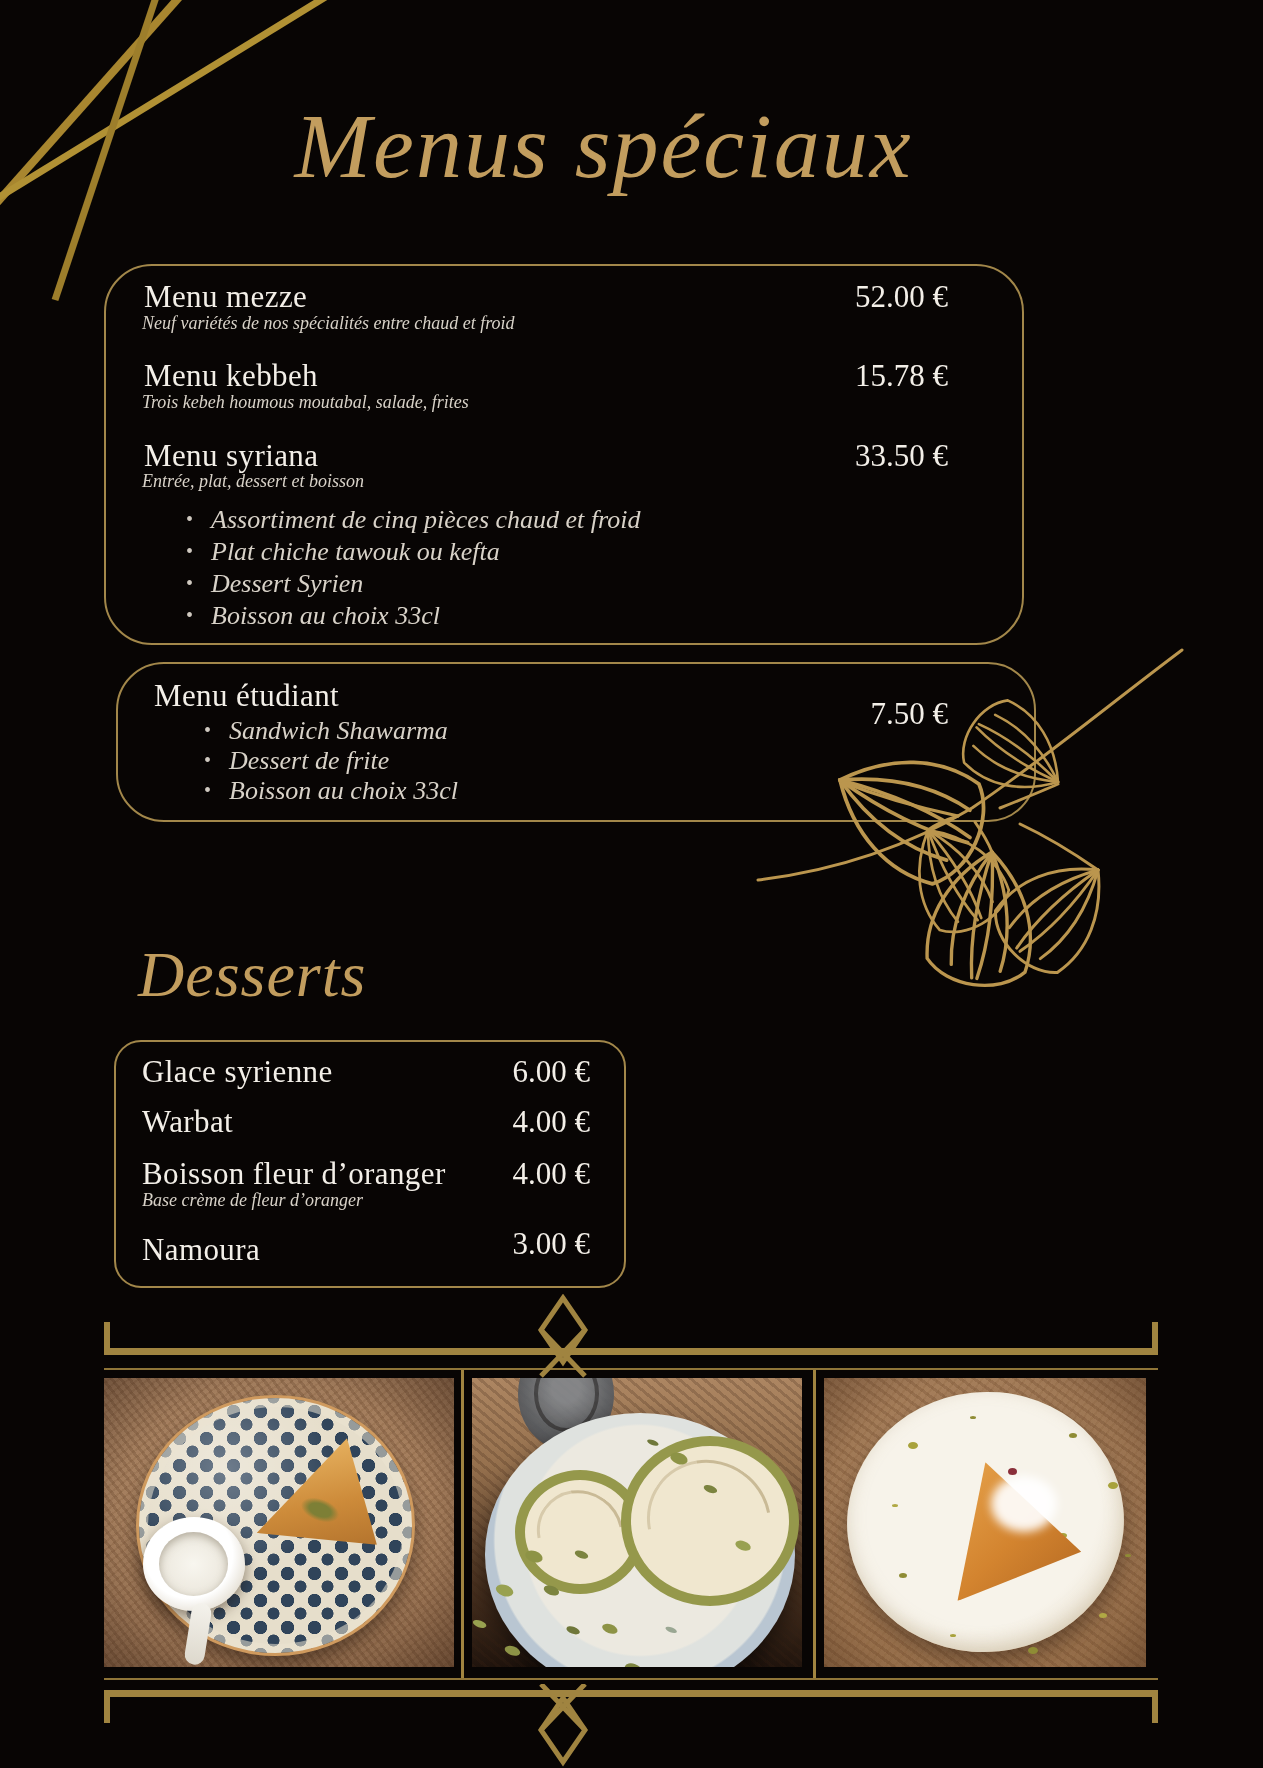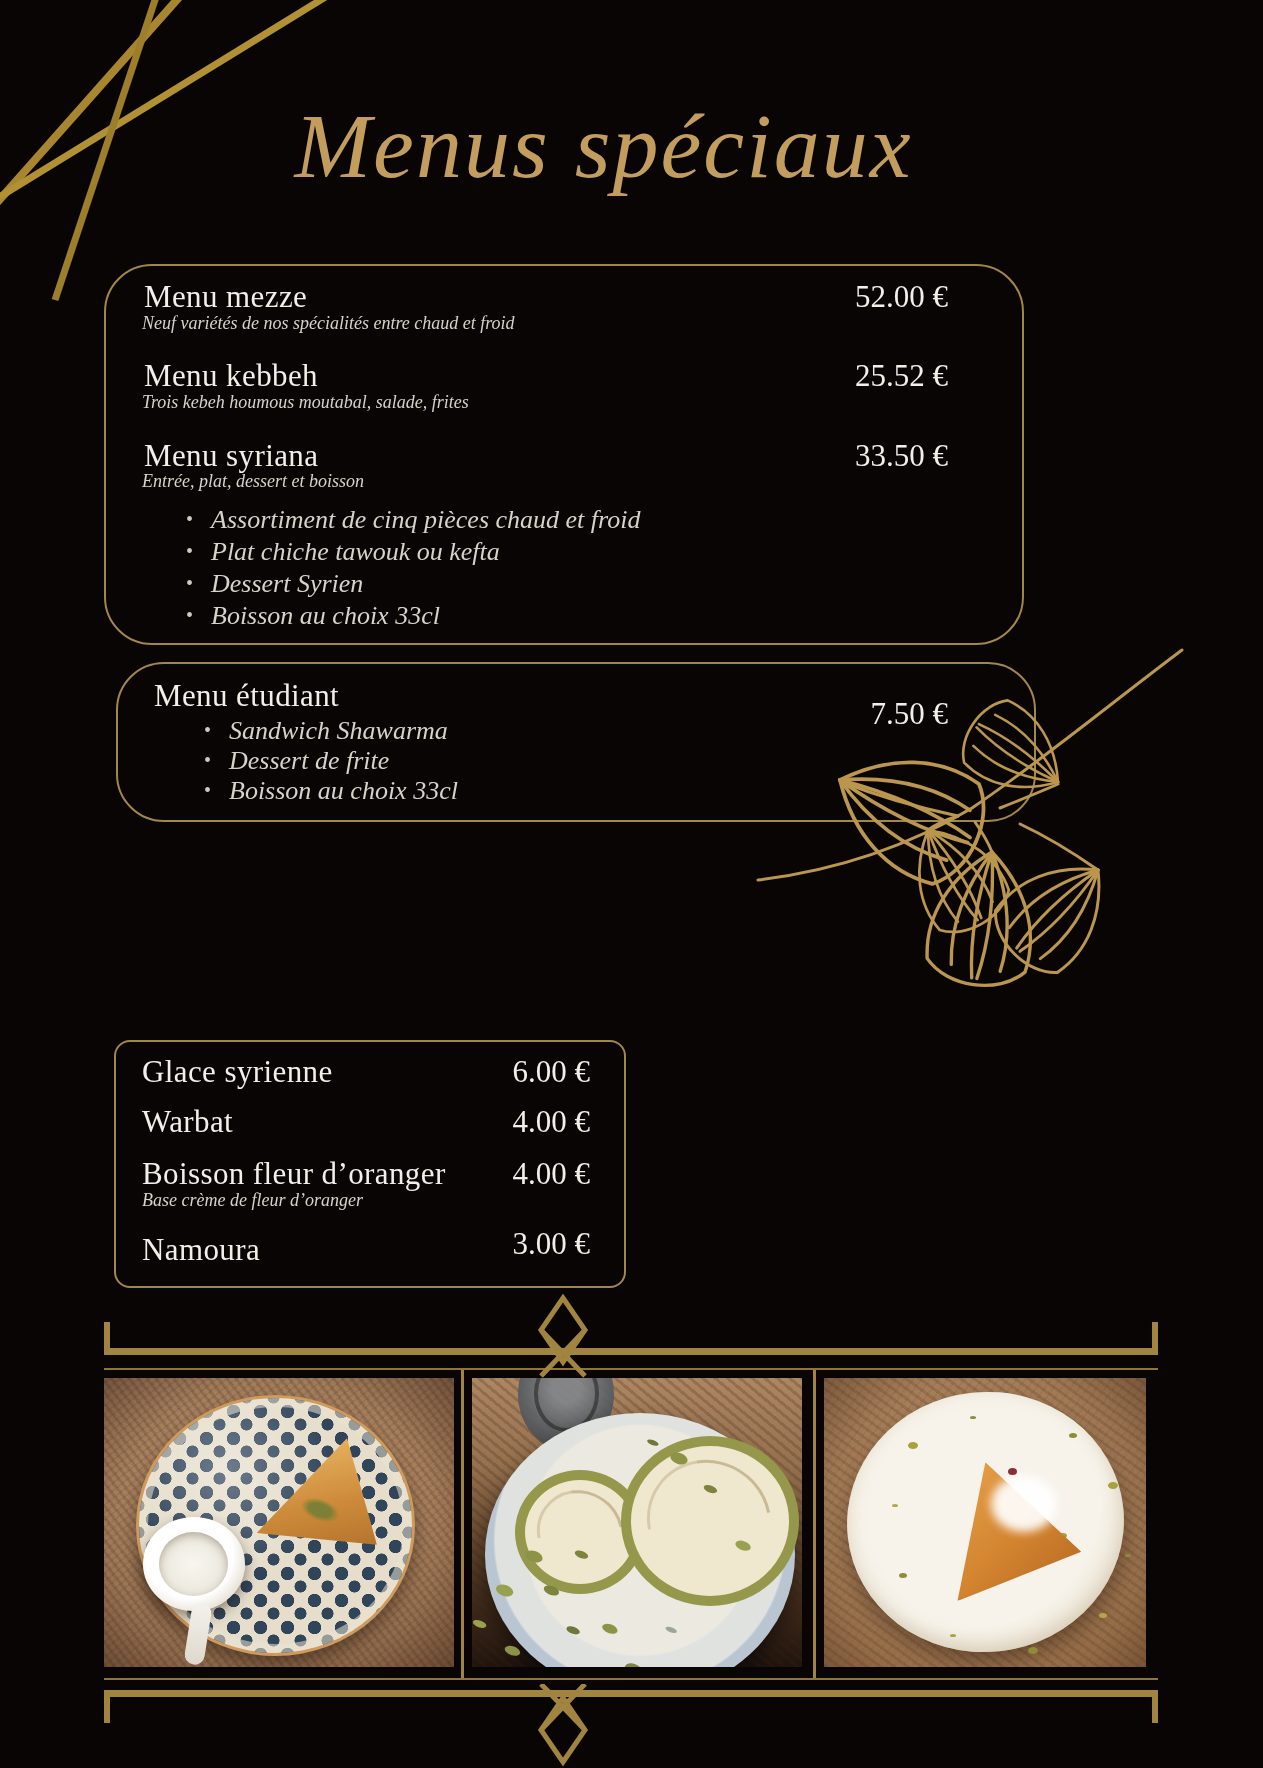--- a/index.html
+++ b/index.html
@@ -10,21 +10,21 @@
   .page-title{position:absolute;top:96px;left:0;width:100%;text-align:center;
     font-style:italic;font-size:92px;line-height:1.1;color:#c29d5e;letter-spacing:2px;
     transform:translateX(-28px);}
   .desserts-heading{position:absolute;left:138px;top:938px;font-style:italic;
     font-size:64px;color:#c29d5e;letter-spacing:1px;}
 
   
   .menu-box{position:absolute;border:2px solid #a2874a;border-radius:48px;}
   #box1{left:104px;top:264px;width:916px;height:377px;}
   #box2{left:116px;top:662px;width:916px;height:156px;}
-  #box3{left:114px;top:1040px;width:508px;height:244px;border-radius:16px;}
+  #box3{left:114px;top:1040px;width:508px;height:244px;border-radius:27px;}
 
   .row{position:absolute;display:flex;justify-content:space-between;align-items:flex-start;}
   .item-name{font-size:31px;color:#f3efe8;letter-spacing:.4px;white-space:nowrap;}
   .item-price{font-size:31px;color:#f3efe8;white-space:nowrap;}
   .item-desc{position:absolute;font-style:italic;font-size:18px;color:#d8d2c8;white-space:nowrap;}
   .bullet{position:absolute;font-style:italic;font-size:26px;color:#d8d2c8;white-space:nowrap;}
   .bullet::before{content:"•";font-style:normal;color:#cfc9c0;margin-right:18px;font-size:20px;vertical-align:2px;}
 
   .b1row{left:38px;right:74px;}
   .b2row{left:36px;right:86px;}
@@ -131,21 +131,21 @@
 
   <div class="menu-box" id="box1">
     <div class="row b1row" style="top:13px">
       <span class="item-name">Menu mezze</span>
       <span class="item-price">52.00 €</span>
     </div>
     <div class="item-desc" style="left:36px;top:47px">Neuf variétés de nos spécialités entre chaud et froid</div>
 
     <div class="row b1row" style="top:92px">
       <span class="item-name">Menu kebbeh</span>
-      <span class="item-price">25.52 €</span>
+      <span class="item-price">15.78 €</span>
     </div>
     <div class="item-desc" style="left:36px;top:126px">Trois kebeh houmous moutabal, salade, frites</div>
 
     <div class="row b1row" style="top:172px">
       <span class="item-name">Menu syriana</span>
       <span class="item-price">33.50 €</span>
     </div>
     <div class="item-desc" style="left:36px;top:205px">Entrée, plat, dessert et boisson</div>
     <div class="bullet" style="left:80px;top:271px">Plat chiche tawouk ou kefta</div>
     <div class="bullet" style="left:80px;top:239px">Assortiment de cinq pièces chaud et froid</div>
@@ -181,20 +181,21 @@
       <path d="M310,196 C330,188 350,180 368,172"></path>
       <path d="M330,212 C360,226 385,242 408,258"></path>
     </g>
     <use href="#bud" transform="translate(150,168) rotate(-65) scale(1.45)"></use>
     <use href="#bud" transform="translate(238,218) rotate(-30) scale(1.05)"></use>
     <use href="#bud" transform="translate(302,240) rotate(8) scale(1.3)"></use>
     <use href="#bud" transform="translate(368,170) rotate(125)"></use>
     <use href="#bud" transform="translate(408,258) rotate(45) scale(1.15)"></use>
   </svg>
 
+  <div class="desserts-heading">Desserts</div>
 
   <div class="menu-box" id="box3">
     <div class="row b3row" style="top:12px">
       <span class="item-name">Glace syrienne</span>
       <span class="item-price">6.00 €</span>
     </div>
     <div class="row b3row" style="top:62px">
       <span class="item-name">Warbat</span>
       <span class="item-price">4.00 €</span>
     </div>

